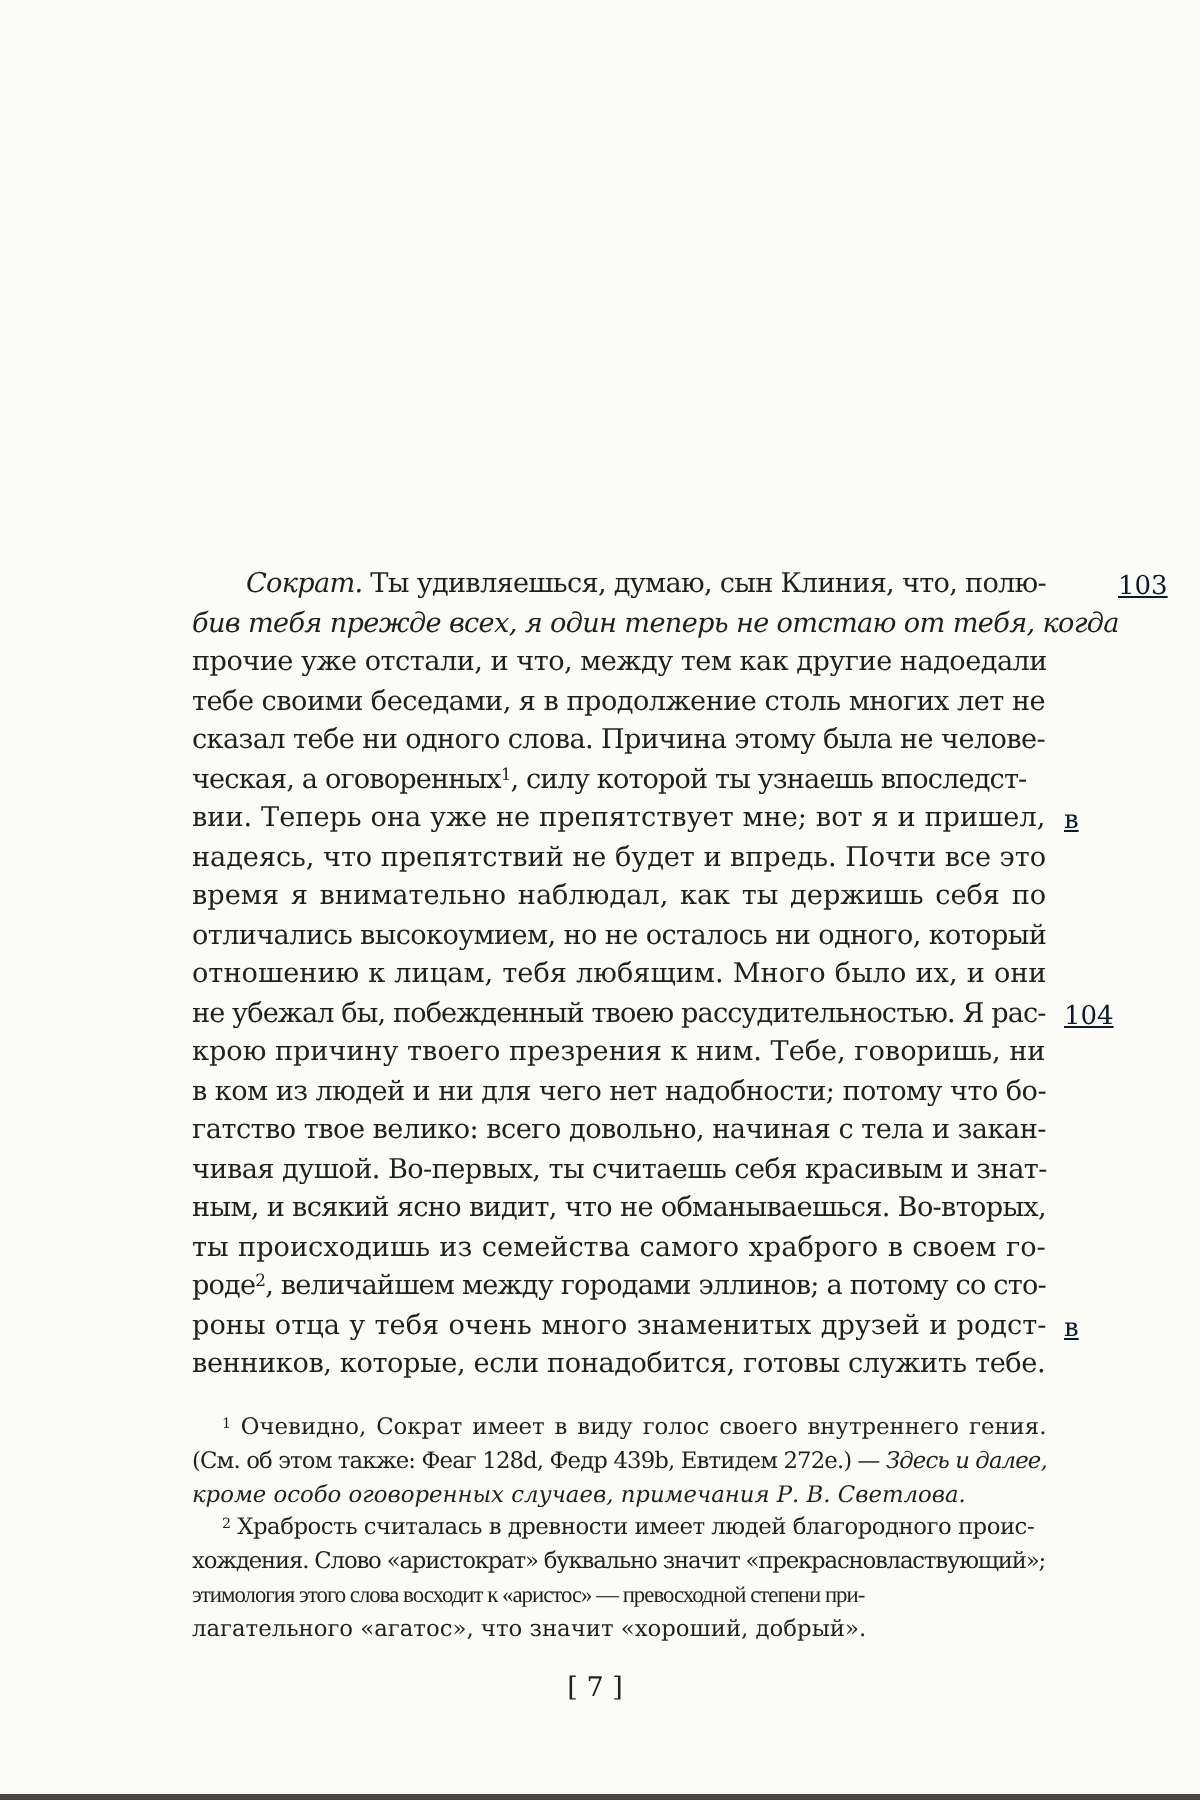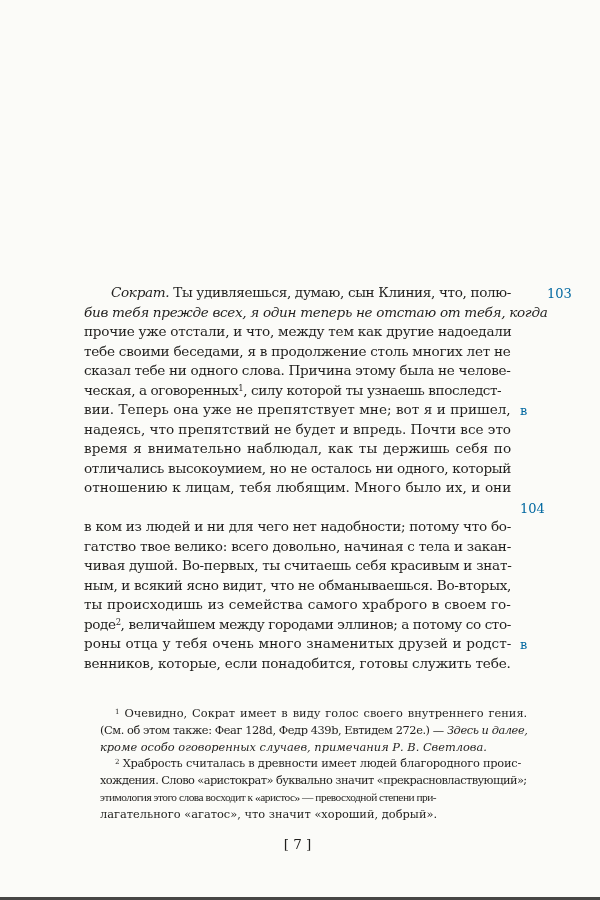--- a/index.html
+++ b/index.html
@@ -15,33 +15,32 @@
     position: relative;
     width: 600px;
     height: 900px;
     background: #fbfbf8;
     font-family: "DejaVu Serif", serif;
     color: #201f1d;
     overflow: hidden;
   }
   .col {
     position: absolute;
-    left: 84px;
+    left: 96px;
     width: 427px;
   }
   .main-text {
     top: 283px;
     font-size: 13.6px;
     line-height: 19.5px;
   }
   .footnotes {
     top: 705px;
     font-size: 11.4px;
     line-height: 16.8px;
-    margin-left: 16px;
   }
   .tline {
     position: relative;
     white-space: nowrap;
     text-align: left;
   }
   .main-text .tline { height: 19.5px; }
   .footnotes .tline { height: 16.8px; }
   .main-text .indent { text-indent: 27px; }
   .footnotes .indent { text-indent: 15px; }
@@ -51,22 +50,23 @@
     position: relative;
     top: -0.45em;
   }
   .margin-label {
     position: absolute;
     left: 436px;
     top: 1px;
     font-size: 13px;
     letter-spacing: 0;
     word-spacing: 0;
-    color: #0369a1;
+    color: #0f172a;
     white-space: nowrap;
+    text-decoration: underline;
   }
   .page-number {
     position: absolute;
     left: 84px;
     width: 427px;
     top: 836px;
     text-align: center;
     font-size: 13.5px;
     color: #201f1d;
   }
@@ -88,21 +88,22 @@
       <div class="tline"><span class="lt" style="letter-spacing: -0.333px; font-style: italic;"><span>бив тебя прежде всех, я один теперь не отстаю от тебя, когда</span></span></div>
       <div class="tline"><span class="lt" style="letter-spacing: -0.263px; text-align: center;"><span>прочие уже отстали, и что, между тем как другие надоедали</span></span></div>
       <div class="tline"><span class="lt" style="letter-spacing: -0.263px;"><span>тебе своими беседами, я в продолжение столь многих лет не</span></span></div>
       <div class="tline"><span class="lt" style="letter-spacing: -0.31px;"><span>сказал тебе ни одного слова. Причина этому была не челове-</span></span></div>
       <div class="tline"><span class="lt" style="letter-spacing: -0.441px;"><span>ческая, а оговоренных</span><span class="sup">1</span><span>, силу которой ты узнаешь впоследст-</span></span></div>
       <div class="tline"><span class="lt" style="word-spacing: 0.1px;"><span>вии. Теперь она уже не препятствует мне; вот я и пришел,</span></span><span class="margin-label">в</span></div>
       <div class="tline"><span class="lt" style="letter-spacing: -0.035px;"><span>надеясь, что препятствий не будет и впредь. Почти все это</span></span></div>
       <div class="tline"><span class="lt" style="word-spacing: 1.5px;"><span>время я внимательно наблюдал, как ты держишь себя по</span></span></div>
       <div class="tline"><span class="lt" style="letter-spacing: -0.316px;"><span>отличались высокоумием, но не осталось ни одного, который</span></span></div>
       <div class="tline"><span class="lt" style="word-spacing: 0.22px;"><span>отношению к лицам, тебя любящим. Много было их, и они</span></span></div>
-      <div class="tline"><span class="margin-label">104</span></div>
+      <div class="tline"><span class="lt" style="letter-spacing: -0.456px;"><span>не убежал бы, побежденный твоею рассудительностью. Я рас-</span></span><span class="margin-label">104</span></div>
+      <div class="tline"><span class="lt" style="letter-spacing: -0.018px;"><span>крою причину твоего презрения к ним. Тебе, говоришь, ни</span></span></div>
       <div class="tline"><span class="lt" style="letter-spacing: -0.288px;"><span>в ком из людей и ни для чего нет надобности; потому что бо-</span></span></div>
       <div class="tline"><span class="lt" style="letter-spacing: -0.267px;"><span>гатство твое велико: всего довольно, начиная с тела и закан-</span></span></div>
       <div class="tline"><span class="lt" style="letter-spacing: -0.281px;"><span>чивая душой. Во-первых, ты считаешь себя красивым и знат-</span></span></div>
       <div class="tline"><span class="lt" style="letter-spacing: -0.345px;"><span>ным, и всякий ясно видит, что не обманываешься. Во-вторых,</span></span></div>
       <div class="tline"><span class="lt" style="word-spacing: 0.38px;"><span>ты происходишь из семейства самого храброго в своем го-</span></span></div>
       <div class="tline"><span class="lt" style="letter-spacing: -0.414px;"><span>роде</span><span class="sup">2</span><span>, величайшем между городами эллинов; а потому со сто-</span></span></div>
       <div class="tline"><span class="lt" style="word-spacing: 0.33px;"><span>роны отца у тебя очень много знаменитых друзей и родст-</span></span><span class="margin-label">в</span></div>
       <div class="tline last"><span class="lt" style="letter-spacing: -0.193px;"><span>венников, которые, если понадобится, готовы служить тебе.</span></span></div>
     </div>
   <div class="col footnotes" id="footnotes">

